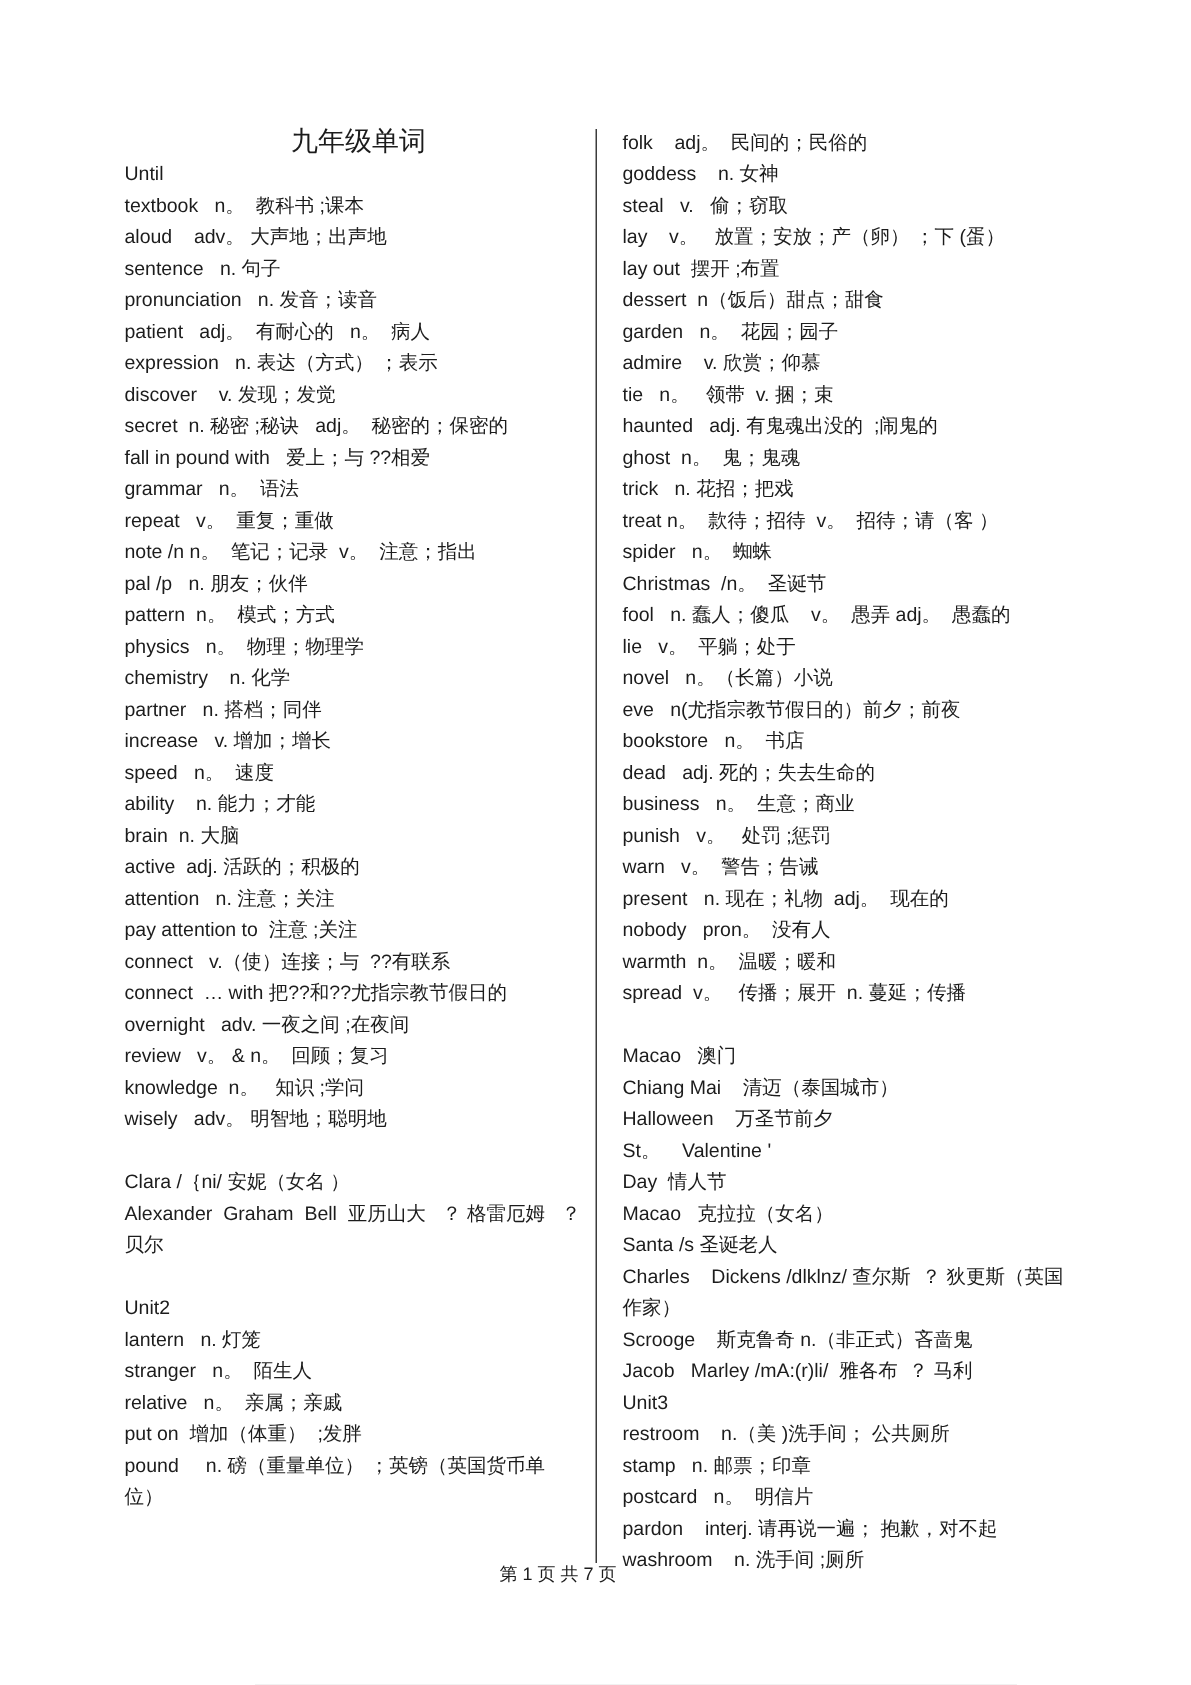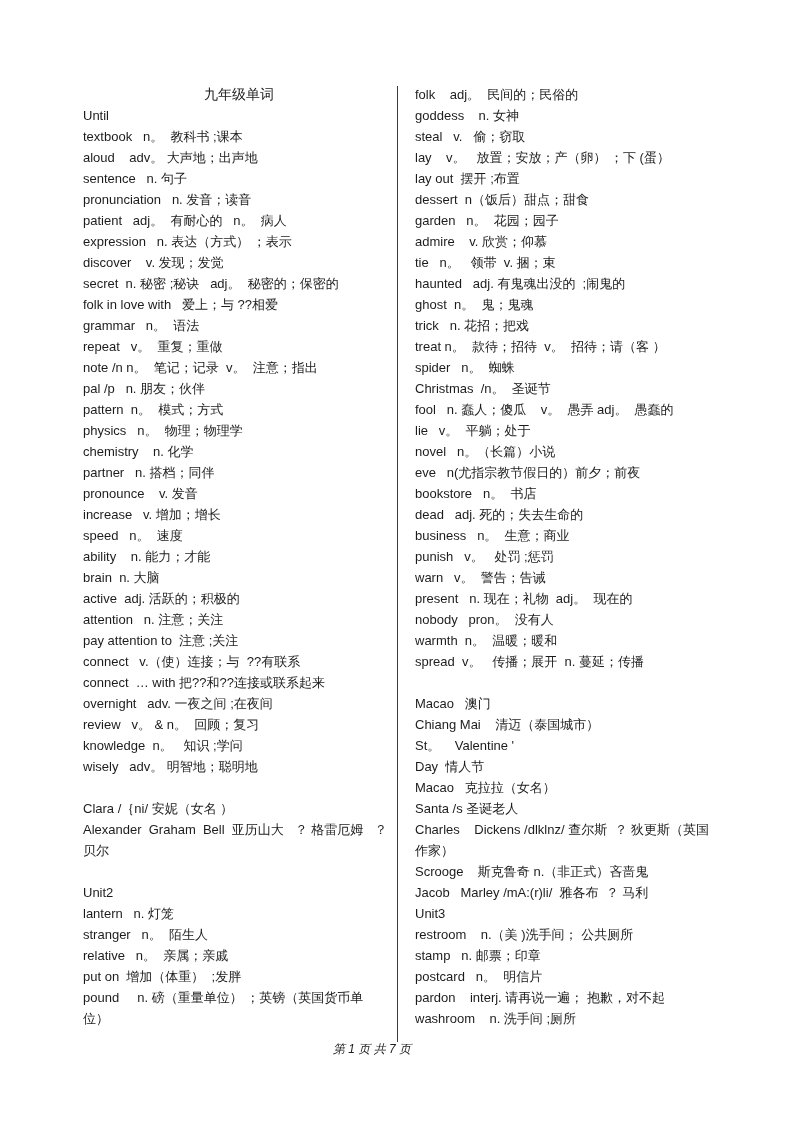--- a/index.html
+++ b/index.html
@@ -23,69 +23,67 @@
     background:#3c3c3c;
   }
   .line {
     height:21px;
     line-height:21px;
     white-space:pre;
   }
   .title-line {
     height:21px; line-height:21px;
     text-align:center;
-    font-size:14px;
+    font-size:18px;
     white-space:pre;
   }
   .footer {
     position:absolute;
     top:1040px; left:0; width:744px;
     text-align:center;
     font-size:12px;
     line-height:18px;
     white-space:pre;
-    font-style:italic;
   }
 </style>
 </head>
 <body>
 
 <div class="page">
 
   <div class="col col-left">
     <div class="title-line">九年级单词</div>
     <div>
         <div class="line">Until</div>
         <div class="line">textbook   n。  教科书 ;课本</div>
         <div class="line">aloud    adv。 大声地；出声地</div>
         <div class="line">sentence   n. 句子</div>
         <div class="line">pronunciation   n. 发音；读音</div>
         <div class="line">patient   adj。  有耐心的   n。  病人</div>
         <div class="line">expression   n. 表达（方式） ；表示</div>
         <div class="line">discover    v. 发现；发觉</div>
         <div class="line">secret  n. 秘密 ;秘诀   adj。  秘密的；保密的</div>
-        <div class="line">folk in love with   爱上；与 ??相爱</div>
+        <div class="line">fall in pound with   爱上；与 ??相爱</div>
         <div class="line">grammar   n。  语法</div>
         <div class="line">repeat   v。  重复；重做</div>
         <div class="line">note /n n。  笔记；记录  v。  注意；指出</div>
         <div class="line">pal /p   n. 朋友；伙伴</div>
         <div class="line">pattern  n。  模式；方式</div>
         <div class="line">physics   n。  物理；物理学</div>
         <div class="line">chemistry    n. 化学</div>
         <div class="line">partner   n. 搭档；同伴</div>
-        <div class="line">pronounce    v. 发音</div>
         <div class="line">increase   v. 增加；增长</div>
         <div class="line">speed   n。  速度</div>
         <div class="line">ability    n. 能力；才能</div>
         <div class="line">brain  n. 大脑</div>
         <div class="line">active  adj. 活跃的；积极的</div>
         <div class="line">attention   n. 注意；关注</div>
         <div class="line">pay attention to  注意 ;关注</div>
         <div class="line">connect   v.（使）连接；与  ??有联系</div>
-        <div class="line">connect  … with 把??和??连接或联系起来</div>
+        <div class="line">connect  … with 把??和??尤指宗教节假日的</div>
         <div class="line">overnight   adv. 一夜之间 ;在夜间</div>
         <div class="line">review   v。 &amp; n。  回顾；复习</div>
         <div class="line">knowledge  n。   知识 ;学问</div>
         <div class="line">wisely   adv。 明智地；聪明地</div>
         <div class="line"></div>
         <div class="line">Clara /｛ni/ 安妮（女名 ）</div>
         <div class="line">Alexander  Graham  Bell  亚历山大   ？ 格雷厄姆   ？</div>
         <div class="line">贝尔</div>
         <div class="line"></div>
         <div class="line">Unit2</div>
@@ -126,20 +124,21 @@
         <div class="line">business   n。  生意；商业</div>
         <div class="line">punish   v。   处罚 ;惩罚</div>
         <div class="line">warn   v。  警告；告诫</div>
         <div class="line">present   n. 现在；礼物  adj。  现在的</div>
         <div class="line">nobody   pron。  没有人</div>
         <div class="line">warmth  n。  温暖；暖和</div>
         <div class="line">spread  v。   传播；展开  n. 蔓延；传播</div>
         <div class="line"></div>
         <div class="line">Macao   澳门</div>
         <div class="line">Chiang Mai    清迈（泰国城市）</div>
+        <div class="line">Halloween    万圣节前夕</div>
         <div class="line">St。    Valentine '</div>
         <div class="line">Day  情人节</div>
         <div class="line">Macao   克拉拉（女名）</div>
         <div class="line">Santa /s 圣诞老人</div>
         <div class="line">Charles    Dickens /dlklnz/ 查尔斯  ？ 狄更斯（英国</div>
         <div class="line">作家）</div>
         <div class="line">Scrooge    斯克鲁奇 n.（非正式）吝啬鬼</div>
         <div class="line">Jacob   Marley /mA:(r)li/  雅各布  ？ 马利</div>
         <div class="line">Unit3</div>
         <div class="line">restroom    n.（美 )洗手间； 公共厕所</div>

